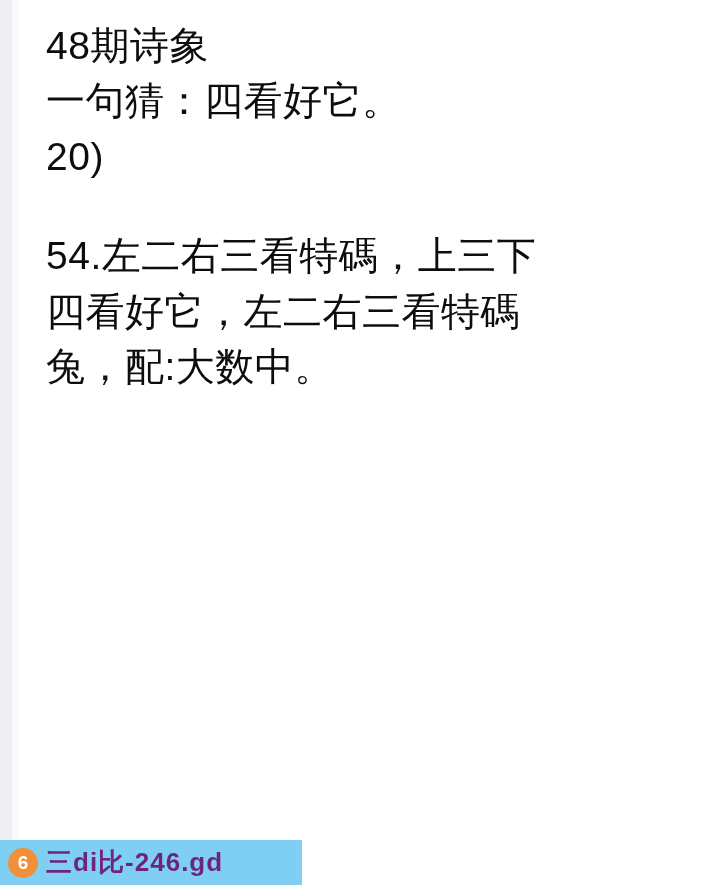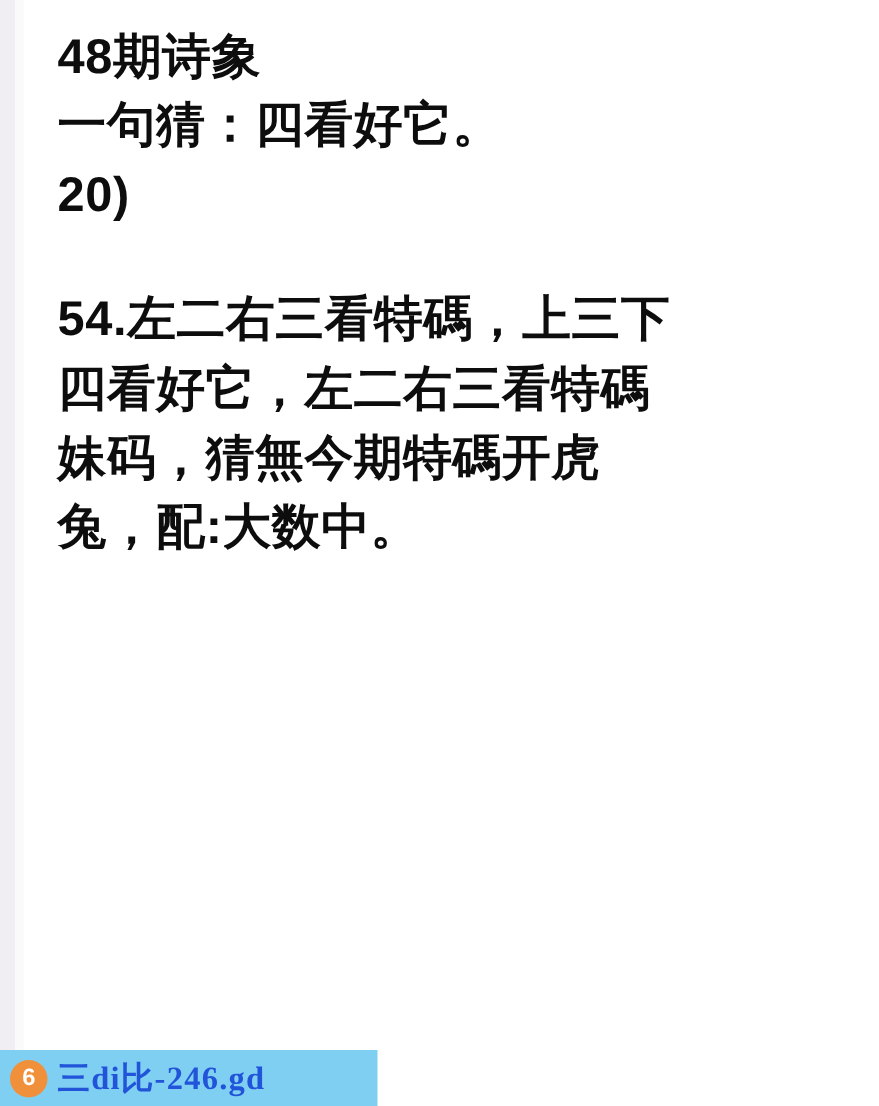--- a/index.html
+++ b/index.html
@@ -47,21 +47,21 @@
     width: 684px;
     height: 885px;
     padding: 18px 8px 0 27px;
     box-sizing: border-box;
   }
   .block {
     font-size: 39px;
     line-height: 1.42;
     color: #0d0d0d;
     letter-spacing: 0.5px;
-    font-weight: 700;
+    font-weight: 400;
     word-break: break-word;
   }
   .block p {
     margin: 0;
   }
   .spacer {
     height: 44px;
   }
   .spacer-sm {
     height: 40px;
@@ -88,26 +88,25 @@
     color: #ffffff;
     font-size: 19px;
     font-weight: bold;
     display: flex;
     align-items: center;
     justify-content: center;
     flex: 0 0 auto;
   }
   .wm-text {
     font-size: 26px;
-    color: #1d4ed8;
+    color: #701a75;
     font-weight: 700;
     letter-spacing: 1px;
     white-space: nowrap;
     opacity: 0.95;
-    font-family: Liberation Serif, serif;
   }
 </style>
 </head>
 <body>
 
 <div id="page">
 
   <div class="gutter-a"></div>
   <div class="gutter-b"></div>
 
@@ -117,21 +116,20 @@
       <p>48期诗象</p>
       <p>一句猜：四看好它。</p>
       <p>20)</p>
     </div>
 
     <div class="spacer"></div>
 
     <div class="block">
       <p>54.左二右三看特碼，上三下</p>
       <p>四看好它，左二右三看特碼</p>
-      <p>妹码，猜無今期特碼开虎</p>
       <p>兔，配:大数中。</p>
     </div>
 
     <div class="spacer-sm"></div>
 
 
   </div>
 
   <div class="watermark">
     <div class="wm-logo">6</div>

